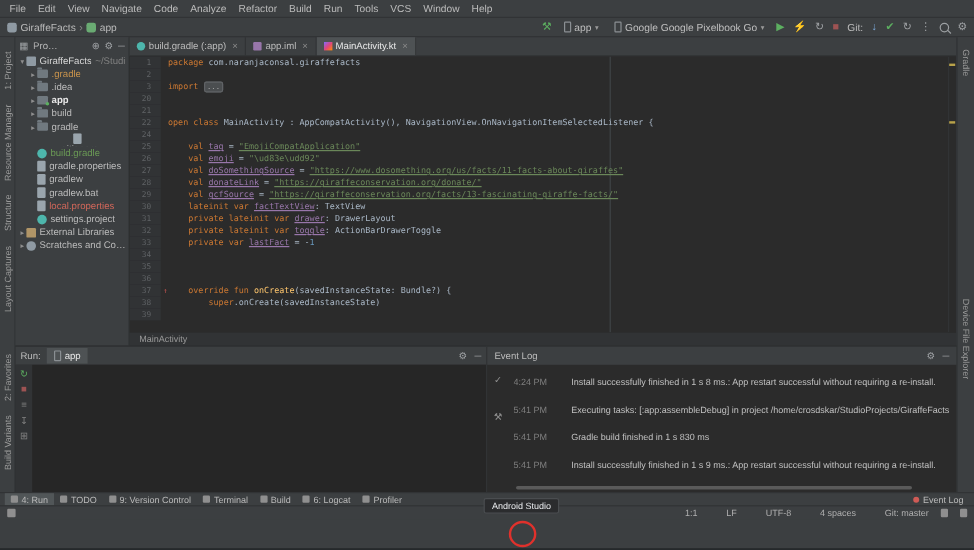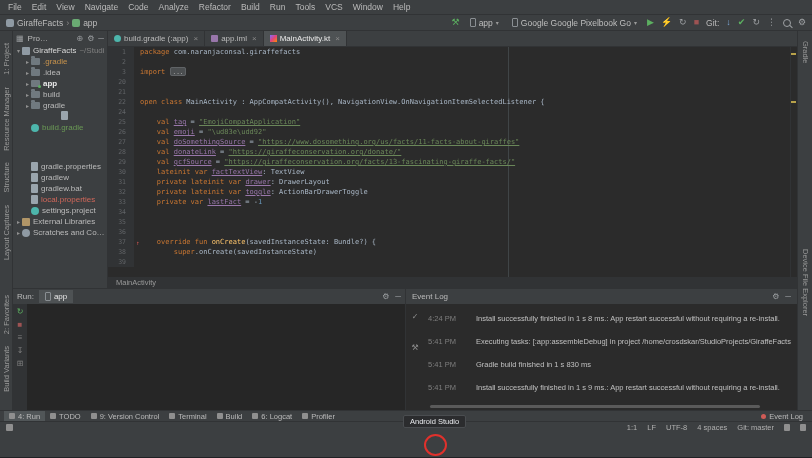--- a/index.html
+++ b/index.html
@@ -261,21 +261,21 @@
         <div class="tree-row" style="padding-left: 11px; flex-direction: column;">
           <span class="tr-arrow"></span>
           <span class="tr-ico ti-file"></span>
           <span class="tr-label" style="color: rgb(187, 187, 187);">.gitignore</span>
         </div>
         <div class="tree-row" style="padding-left: 11px;">
           <span class="tr-arrow"></span>
           <span class="tr-ico ti-gradle"></span>
           <span class="tr-label" style="color: rgb(106, 153, 85);">build.gradle</span>
         </div>
-        <div class="tree-row" style="padding-left: 11px; margin-top: 28px;">
+        <div class="tree-row" style="padding-left: 11px;">
           <span class="tr-arrow"></span>
           <span class="tr-ico ti-file"></span>
           <span class="tr-label" style="color: rgb(187, 187, 187);">gradle.properties</span>
         </div>
         <div class="tree-row" style="padding-left: 11px;">
           <span class="tr-arrow"></span>
           <span class="tr-ico ti-file"></span>
           <span class="tr-label" style="color: rgb(187, 187, 187);">gradlew</span>
         </div>
         <div class="tree-row" style="padding-left: 11px;">
@@ -447,21 +447,21 @@
         <div class="tool-btn">
           <span class="dot"></span>
           <span>Event Log</span>
         </div>
       </div>
   </div>
 
   <div class="statusbar">
     <span class="sb-ico"></span>
     <span class="sb-right">
-      <span id="sb-items" style="display:flex;gap:10px;">
+      <span id="sb-items" style="display:flex;gap:24px;">
           <span class="sb-item">1:1</span>
           <span class="sb-item">LF</span>
           <span class="sb-item">UTF-8</span>
           <span class="sb-item">4 spaces</span>
           <span class="sb-item">Git: master</span>
         </span>
       <span class="sb-mini"></span>
       <span class="sb-mini"></span>
     </span>
   </div>

